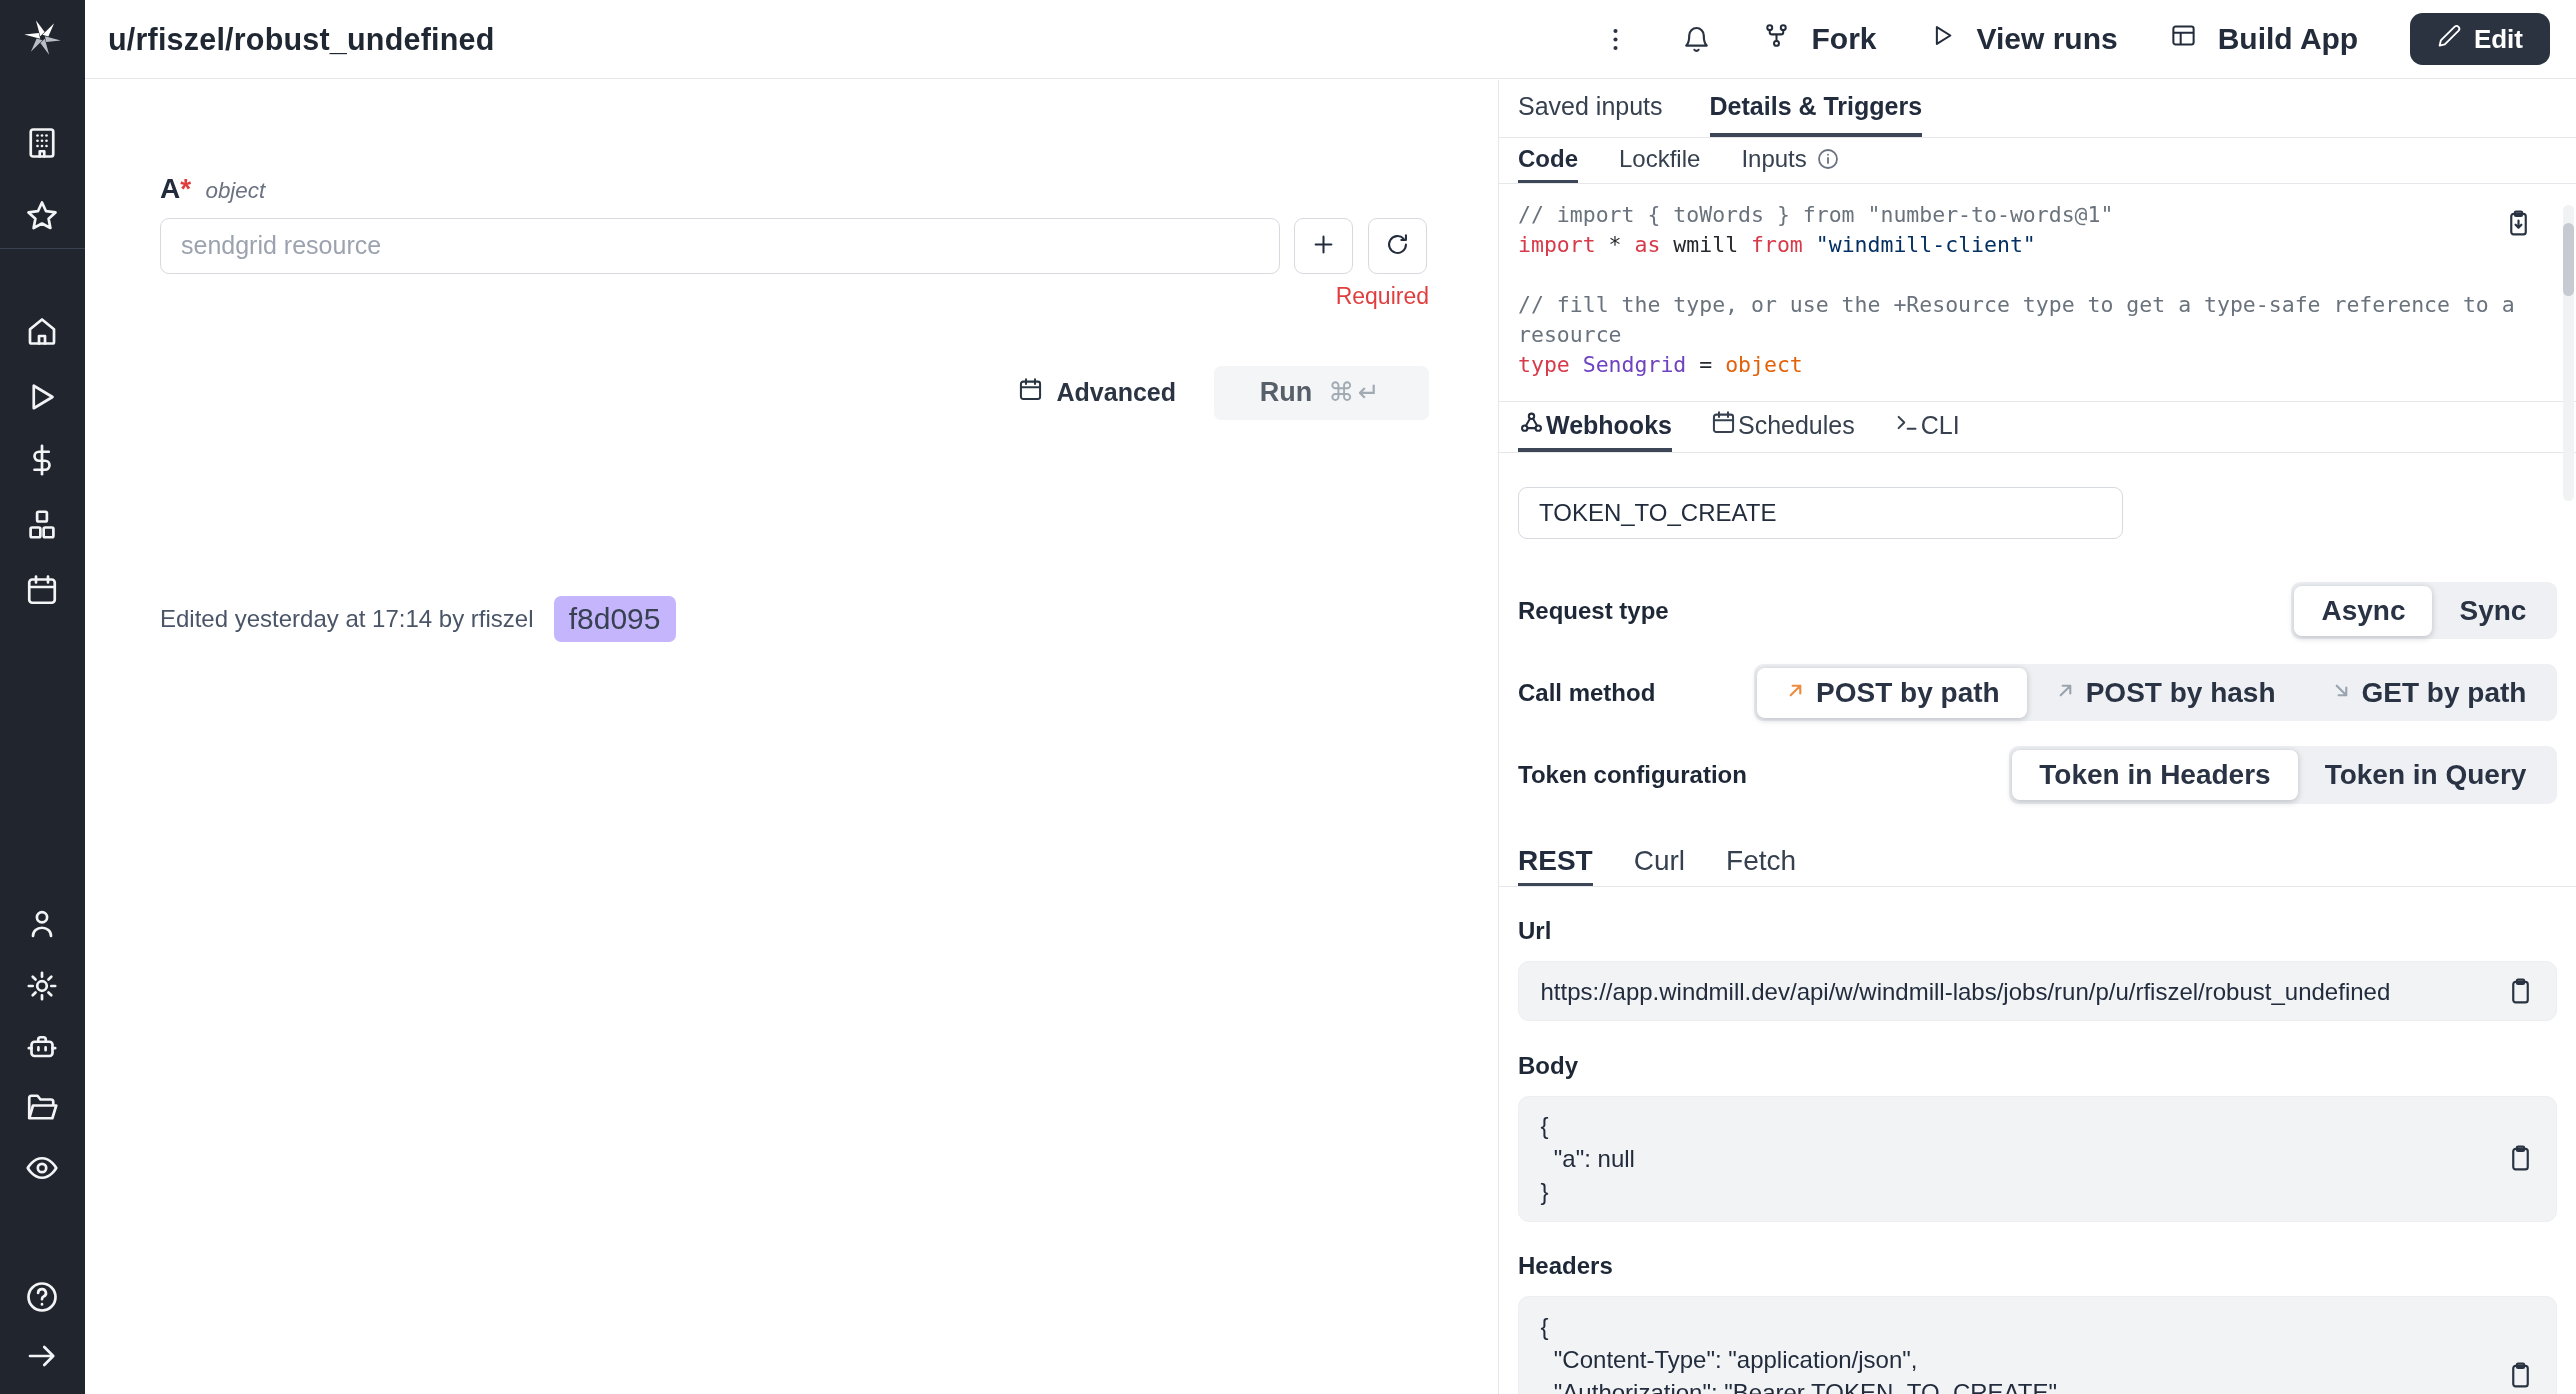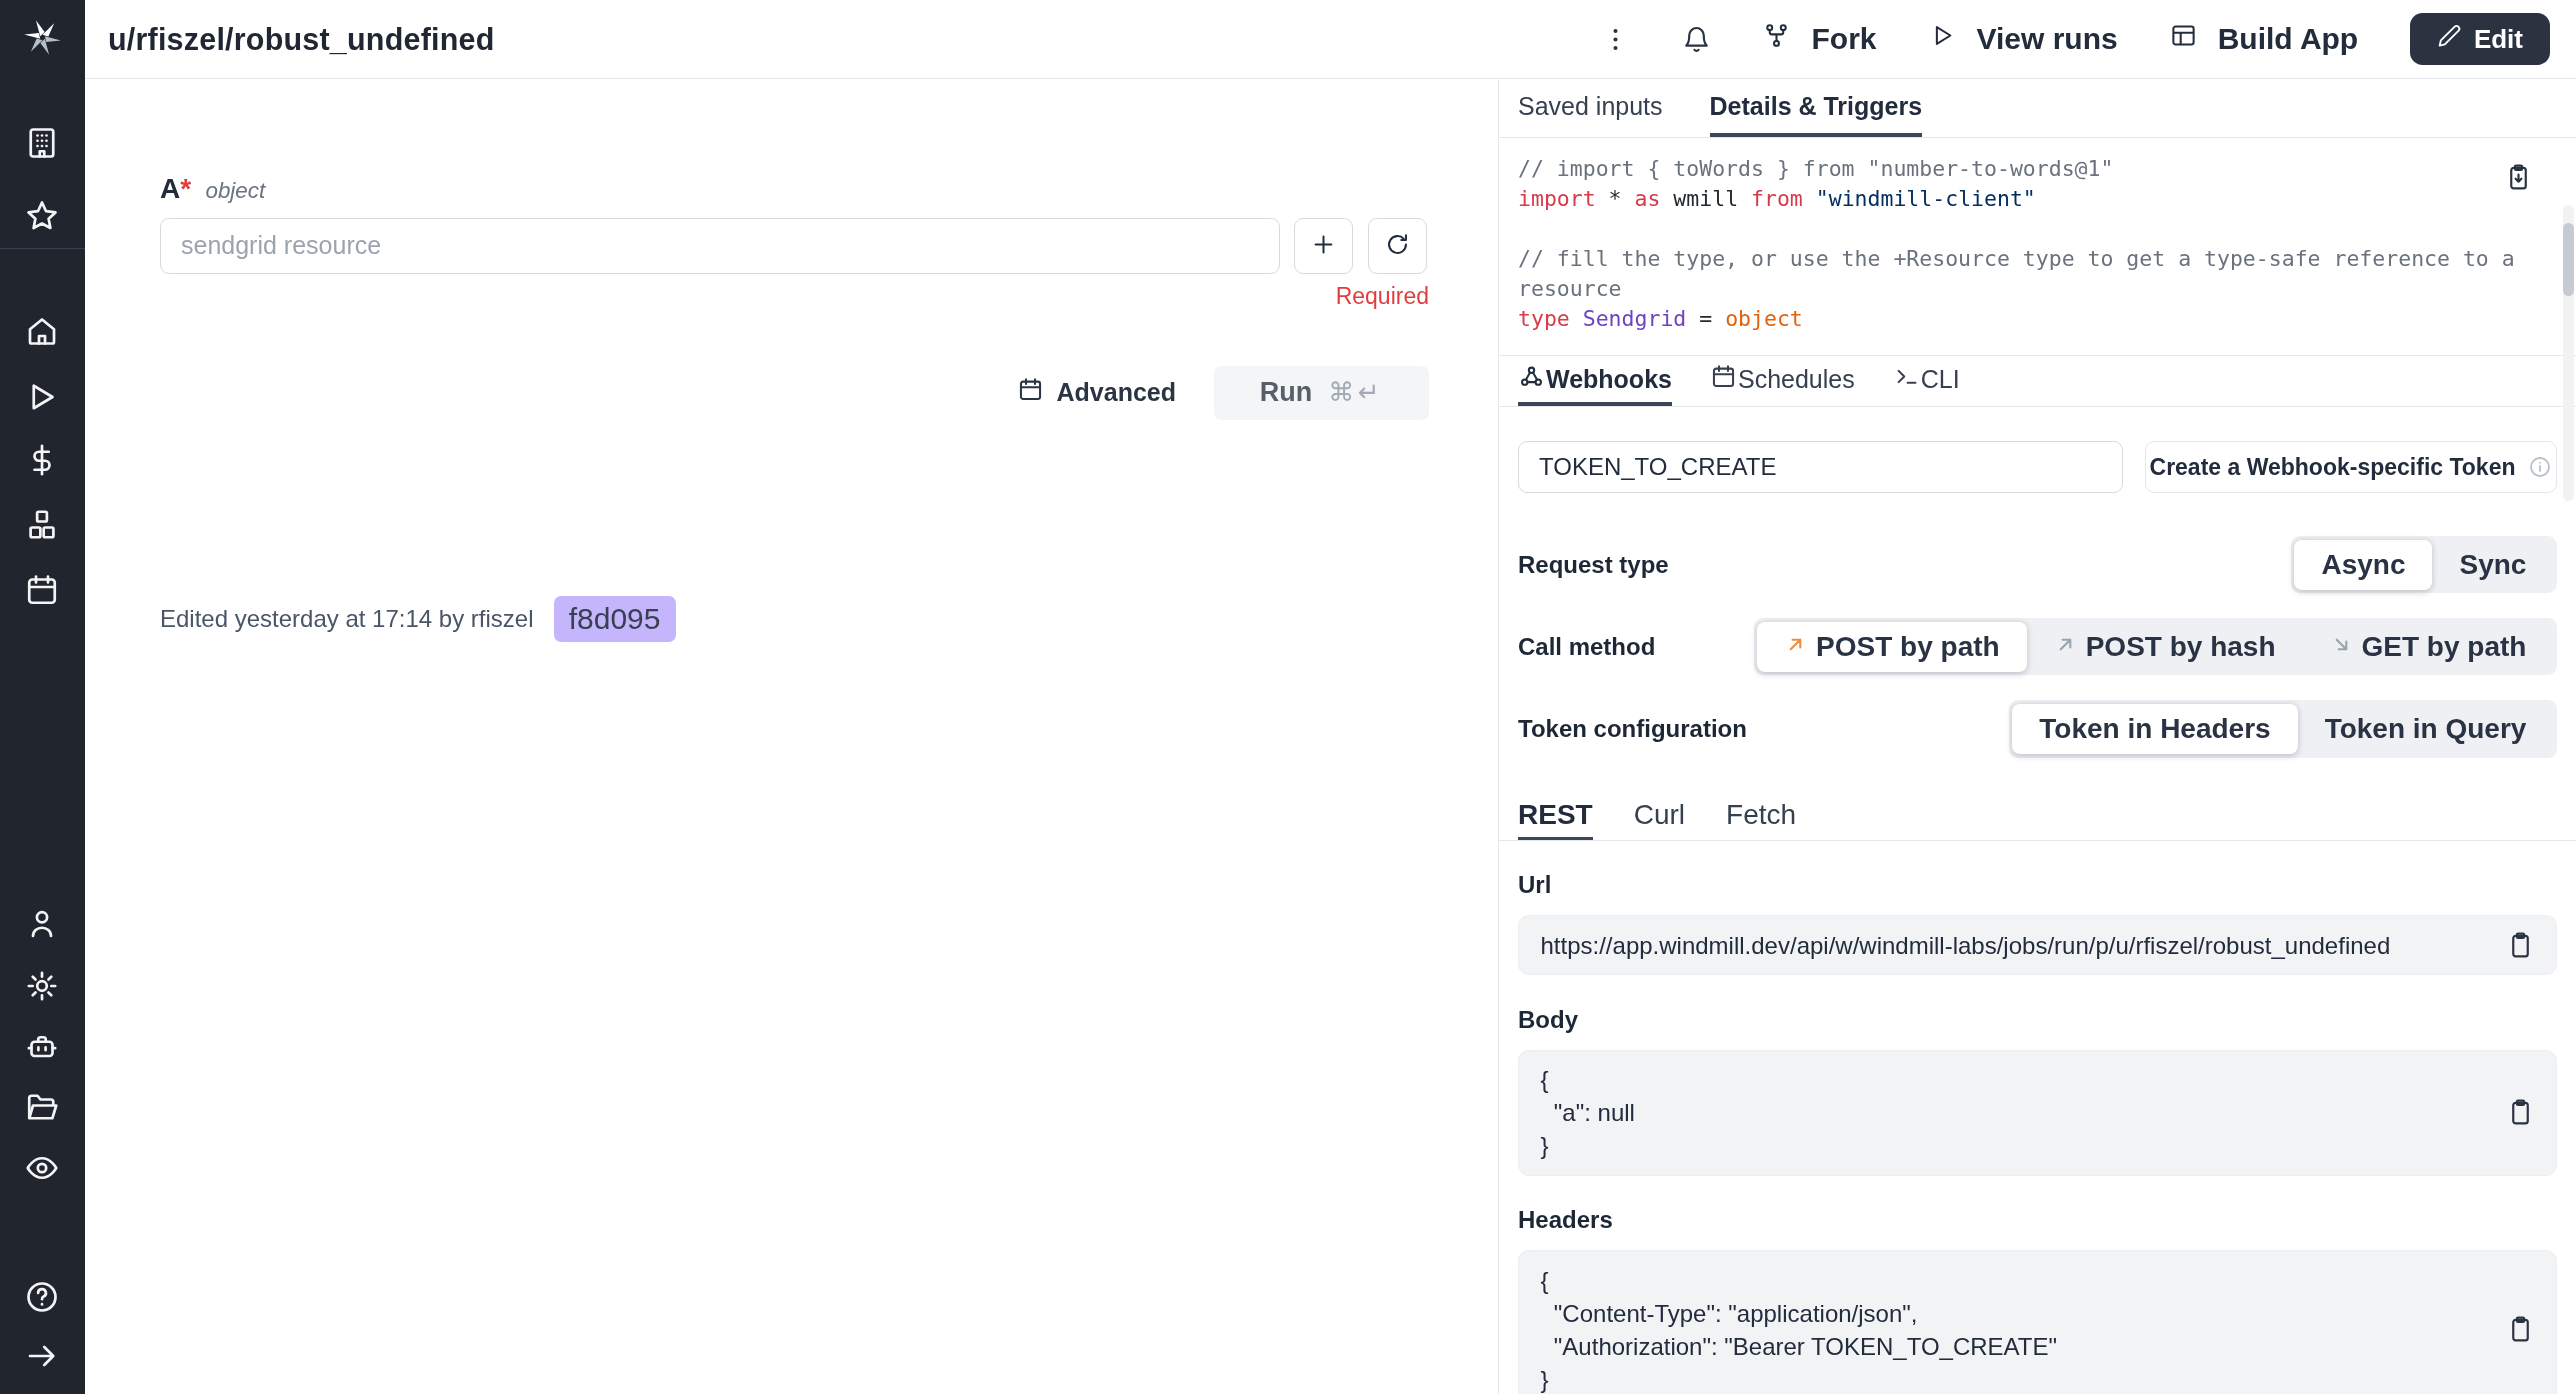--- a/index.html
+++ b/index.html
@@ -330,20 +330,33 @@
     </div>
   </main>
 
   <aside class="panel">
 
     <div class="panel-tabs">
       <div class="ptab">Saved inputs</div>
       <div class="ptab active">Details &amp; Triggers</div>
     </div>
 
+    <div class="sub-tabs">
+      <div class="stab active">Code</div>
+      <div class="stab">Lockfile</div>
+      <div class="stab">
+        <span>Inputs</span>
+        <span class="info-ic">
+          <svg viewBox="0 0 24 24" fill="none" stroke="currentColor" stroke-width="1.8" stroke-linecap="round">
+            <circle cx="12" cy="12" r="9"></circle>
+              <path d="M12 11v5M12 7.6v.2"></path>
+          </svg>
+        </span>
+      </div>
+    </div>
 
     <div class="code-area">
       <div id="code-block">
           <div class="code-line"><span class="tok-cm">// import { toWords } from "number-to-words@1"</span></div>
           <div class="code-line"><span class="tok-kw">import</span><span class="tok-pl"> * </span><span class="tok-kw">as</span><span class="tok-pl"> wmill </span><span class="tok-kw">from</span><span class="tok-pl"> </span><span class="tok-str">"windmill-client"</span></div>
           <div class="code-line">&nbsp;</div>
           <div class="code-line"><span class="tok-cm">// fill the type, or use the +Resource type to get a type-safe reference to a resource</span></div>
           <div class="code-line"><span class="tok-kw">type</span><span class="tok-pl"> </span><span class="tok-ty">Sendgrid</span><span class="tok-pl"> = </span><span class="tok-bi">object</span></div>
         </div>
       <div class="copy-btn">
@@ -383,29 +396,20 @@
           <svg viewBox="0 0 24 24" fill="none" stroke="currentColor" stroke-width="1.8" stroke-linecap="round" stroke-linejoin="round">
             <path d="M5 7l5 5-5 5M13 17.5h7"></path>
           </svg>
         </span>
         <span>CLI</span>
       </div>
     </div>
 
     <div class="token-row">
       <input class="token-input" type="text" value="TOKEN_TO_CREATE" style="">
-      <button class="create-token-btn">
-        <span>Create a Webhook-specific Token</span>
-        <span class="info-ic">
-          <svg viewBox="0 0 24 24" fill="none" stroke="currentColor" stroke-width="1.8" stroke-linecap="round">
-            <circle cx="12" cy="12" r="9"></circle>
-              <path d="M12 11v5M12 7.6v.2"></path>
-          </svg>
-        </span>
-      </button>
     </div>
 
     <div class="cfg-row r1">
       <div class="cfg-label">Request type</div>
       <div class="toggle-group">
         <div class="toggle-opt selected">Async</div>
         <div class="toggle-opt">Sync</div>
       </div>
     </div>
 

